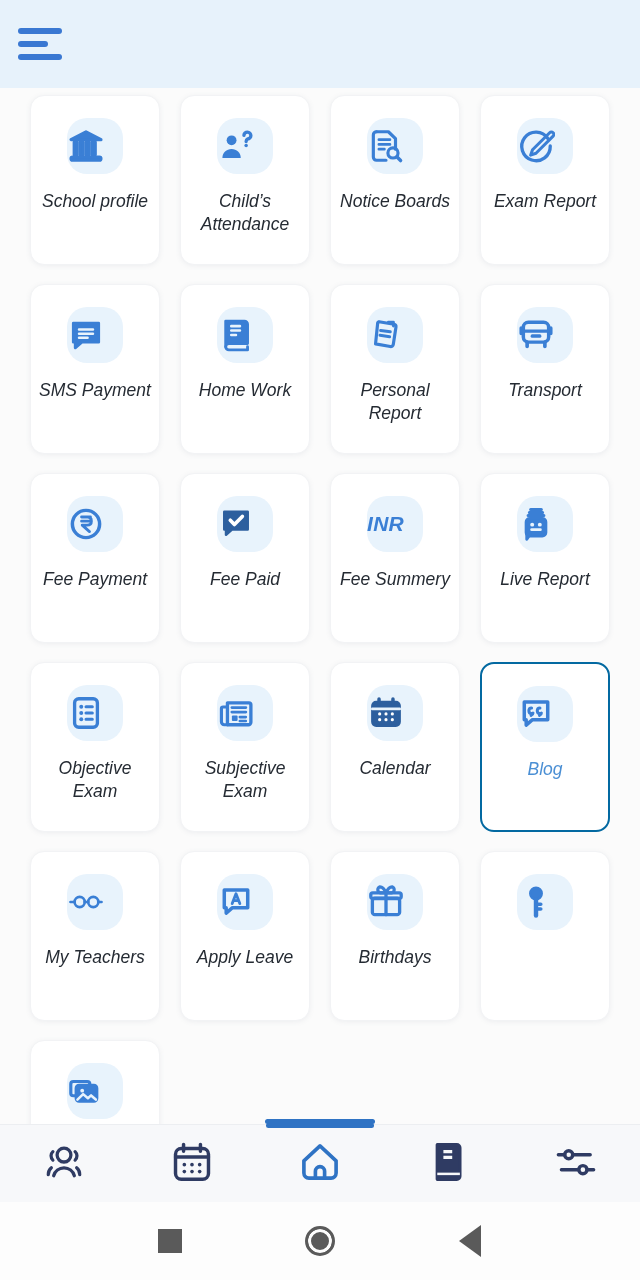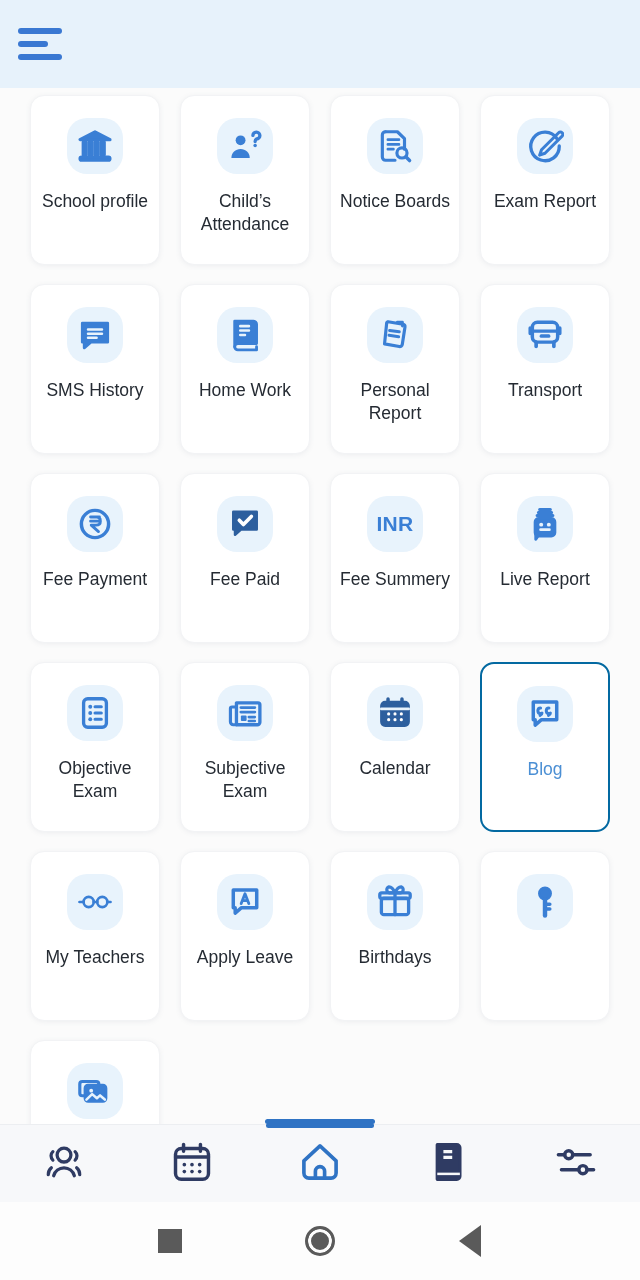--- a/index.html
+++ b/index.html
@@ -7,20 +7,21 @@
     width: 640px; height: 1280px;
     font-family: "Liberation Sans", sans-serif;
     background: #ffffff;
     overflow: hidden;
   }
   #app {
     position: relative;
     width: 640px; height: 1280px;
     display: flex; flex-direction: column;
     background: #d946ef;
+    font-style: italic;
   }
 
   
   .appbar {
     height: 88px;
     background: #e7f2fb;
     display: flex; align-items: center;
     padding-left: 18px;
     flex: 0 0 88px;
   }
@@ -65,21 +66,21 @@
     cursor: pointer;
   }
   .card.selected {
     border: 2px solid #0369a1;
     box-shadow: none;
   }
   .icon-box {
     width: 56px; height: 56px;
     border-radius: 20px;
     background: #e8f3fc;
-    display: flex; align-items: center; justify-content: center;
+    display: flex; align-items: center; justify-content: flex-start;
     flex: 0 0 56px;
   }
   .icon-box svg { display: block; }
   .icon-box .inr-text {
     font-size: 21px; font-weight: bold; color: #3a7fd5;
     letter-spacing: 0.3px;
     font-family: "Liberation Sans", sans-serif;
   }
   .card-label {
     margin-top: 16px;
@@ -220,21 +221,21 @@
 Report</div>
         </div>
         <div class="card">
           <div class="icon-box">
             <svg width="38" height="38" viewBox="0 0 24 24" fill="none" stroke="#3a7fd5" stroke-width="1.9" stroke-linecap="round" stroke-linejoin="round">
               <path d="M4 4.5h16v12H9.4l-4.2 3.6v-3.6H4Z" fill="#3a7fd5" stroke="#3a7fd5" stroke-width="1.8"></path>
               <path d="M7.6 8.5h8.8M7.6 11.2h8.8M7.6 13.8h5.4" stroke="#e8f3fc" stroke-width="1.6"></path>
             </svg>
           </div>
           <div class="card-label">SMS
-History</div>
+Payment</div>
         </div>
         <div class="card">
           <div class="icon-box">
             <svg width="38" height="38" viewBox="0 0 24 24" fill="none" stroke="#3a7fd5" stroke-width="1.9" stroke-linecap="round" stroke-linejoin="round">
               <path d="M5.5 3.2h11.8a2 2 0 0 1 2 2v12.2H7.5a2 2 0 0 0-2 2Z" fill="#3a7fd5" stroke="#3a7fd5" stroke-width="1.8"></path>
               <path d="M5.5 19.4a2 2 0 0 0 2 2h11.8v-2" stroke="#3a7fd5" stroke-width="1.8"></path>
               <path d="M9 6.4h5.5M9 9.2h5.5M9 12h3" stroke="#e8f3fc" stroke-width="1.6"></path>
             </svg>
           </div>
           <div class="card-label">Home

